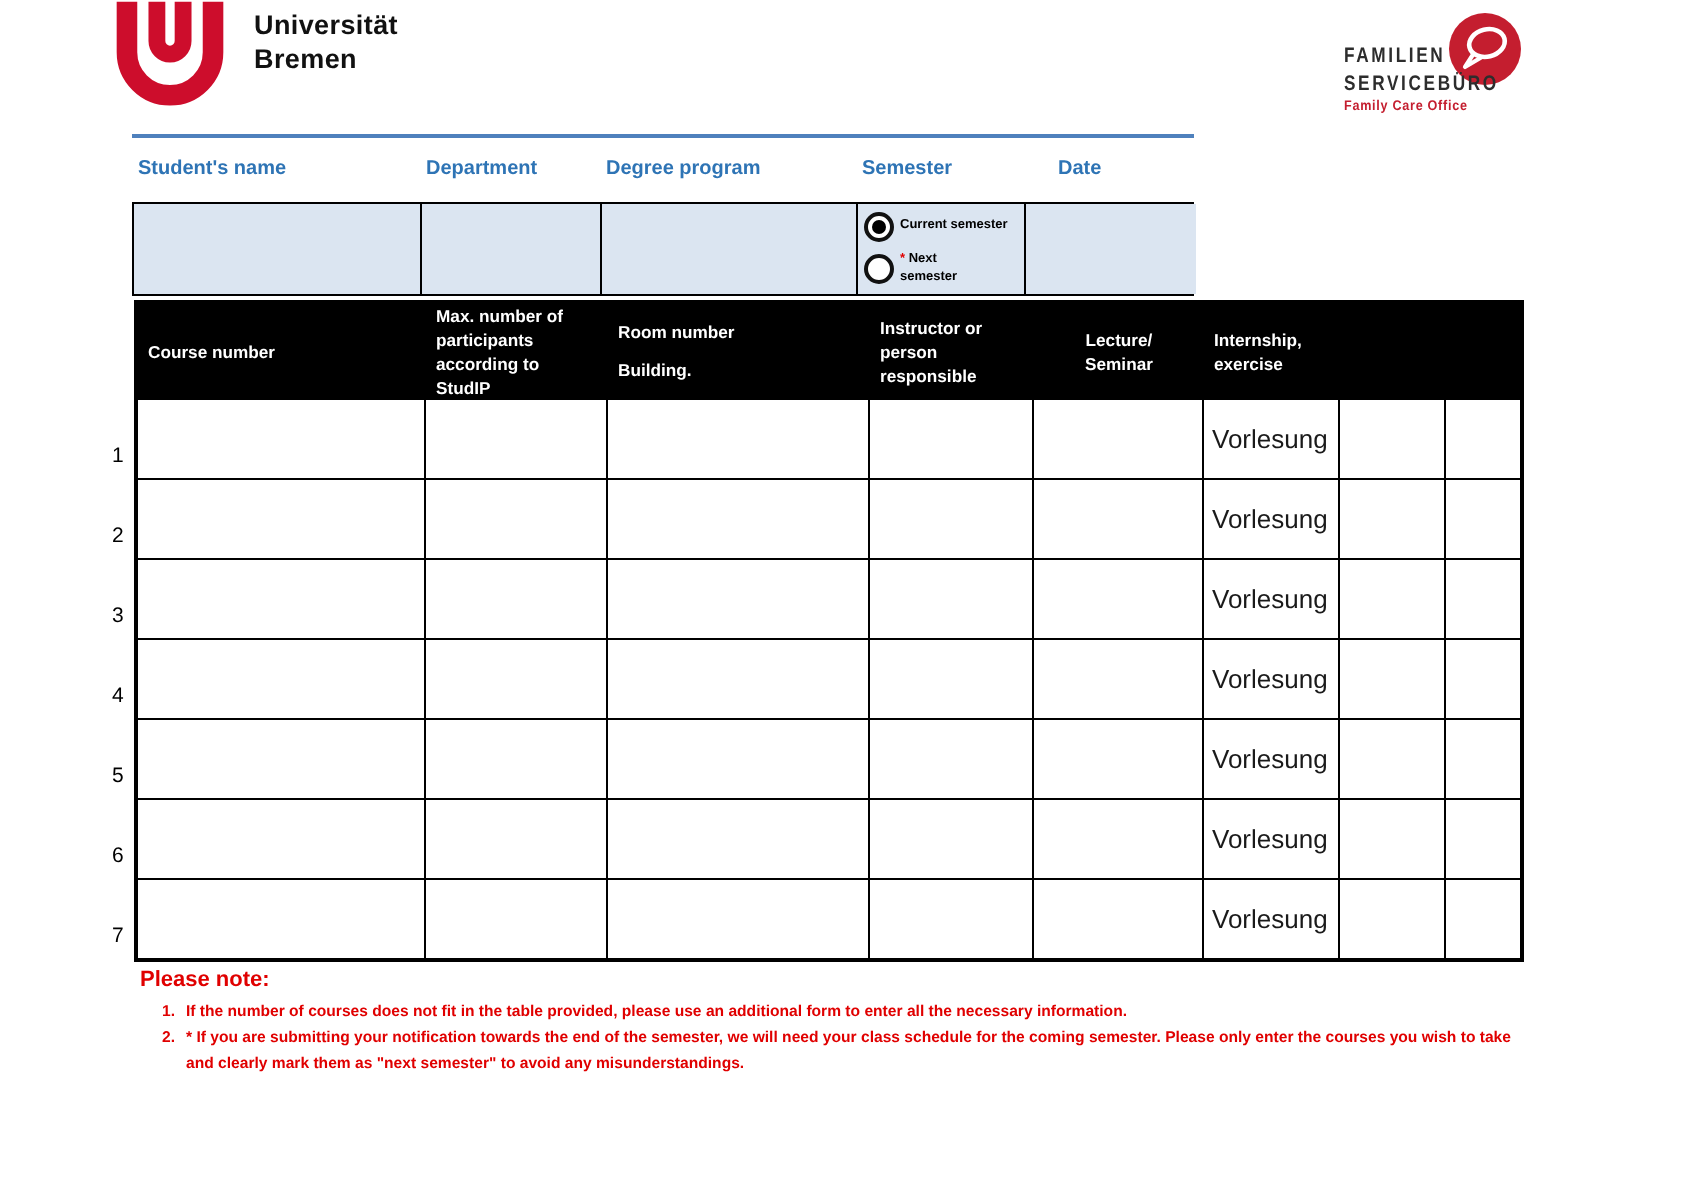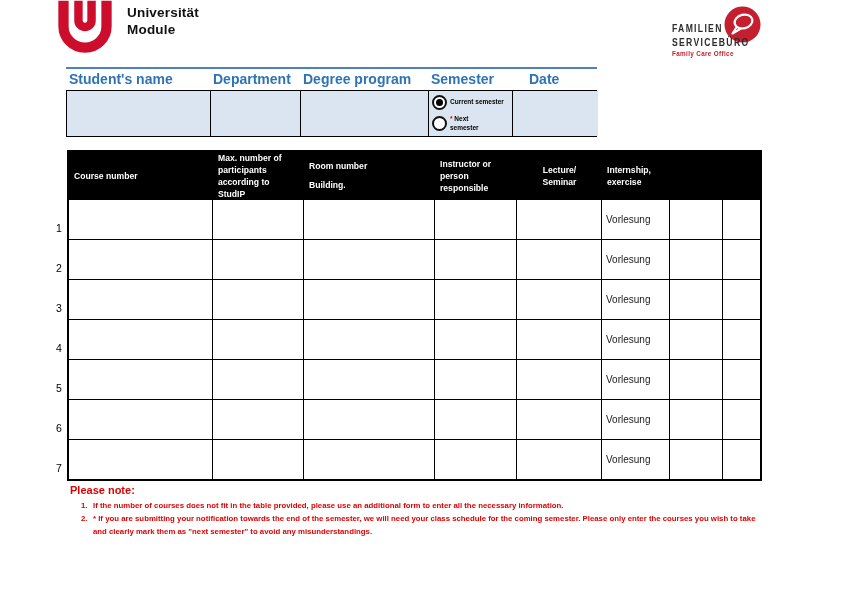--- a/index.html
+++ b/index.html
@@ -19,21 +19,21 @@
     letter-spacing:1.6px; transform:scaleX(0.82); transform-origin:0 0; white-space:nowrap; }
   .fsb-l1 { top:16px; }
   .fsb-l2 { top:30px; }
   .fsb-l3 { position:absolute; left:0; top:44px; font-size:7px; font-weight:700; color:#c41e2f;
     letter-spacing:0.4px; transform:scaleX(0.9); transform-origin:0 0; white-space:nowrap; }
 
   
   .student-info { position:absolute; left:66px; top:67px; width:531px; }
   .blue-rule { height:2px; background:#4f81bd; }
   .si-labels { display:grid; grid-template-columns:144px 90px 128px 84px 85px;
-    font-size:14px; font-weight:700; color:#2e74b5; padding:2px 0 3px 0; }
+    font-size:10px; font-weight:700; color:#2e74b5; padding:2px 0 11px 0;margin-top:8px; }
   .si-label { padding-left:3px; }
   .si-label.date { padding-left:17px; }
   .si-cells { display:grid; grid-template-columns:144px 90px 128px 84px 85px;
     height:47px; border:1.6px solid #000; }
   .si-cell { background:#dbe5f1; border-right:1.6px solid #000; }
   .si-cell:last-child { border-right:none; }
   .si-cell.semester { display:flex; flex-direction:column; justify-content:space-between; padding:4px 1px 4px 3px; }
   .radio-row { display:flex; align-items:center; gap:3px; }
   .radio { width:15px; height:15px; flex:none; background:#fff; border:2.2px solid #111;
     border-radius:50%; display:flex; align-items:center; justify-content:center; }
@@ -46,21 +46,21 @@
   
   .course-table { position:absolute; left:67px; top:150px; width:695px; border:2px solid #000; background:#fff; }
   .ct-header, .ct-row { display:grid; grid-template-columns:144px 91px 131px 82px 85px 68px 53px 41px; }
   .ct-header { height:47px; background:#000; color:#fff; font-weight:700; font-size:8.6px; }
   .ct-h { display:flex; align-items:center; padding:0 3px 0 5px; white-space:pre-line; line-height:1.4; }
   .ct-h.loose { line-height:2.2; }
   .ct-h.center { justify-content:center; text-align:center; padding:0; }
   .ct-row { height:40px; border-top:1.6px solid #000; position:relative; }
   .ct-cell { border-right:1.6px solid #000; }
   .ct-cell:last-child { border-right:none; }
-  .ct-cell.lecture { display:flex; align-items:center; padding-left:4px; font-size:10px; color:#1a1a1a; }
+  .ct-cell.lecture { display:flex; align-items:center; padding-left:4px; font-size:13px; color:#1a1a1a; }
   .row-num { position:absolute; left:-13px; bottom:5px; font-size:10.5px; color:#000; }
 
   
   .notes { position:absolute; left:70px; top:484px; width:700px; color:#e00000; font-weight:700; }
   .notes-title { font-size:11px; margin-bottom:4px; }
   .note-item { display:flex; margin-left:11px; font-size:7.8px; line-height:1.65; }
   .note-num { width:12px; flex:none; }
   .note-text { flex:1; }
 </style>
 </head>
@@ -68,21 +68,21 @@
 
 <div class="page">
 
   <div class="uni-brand">
     <svg class="uni-logo-svg" viewBox="0 0 62 58">
       <path d="M8,0 V27 A23,23 0 0 0 54,27 V0" fill="none" stroke="#cd0d2c" stroke-width="11"></path>
       <path d="M24,0 V21 A7,7 0 0 0 38,21 V0" fill="none" stroke="#cd0d2c" stroke-width="9"></path>
     </svg>
     <div class="uni-name">
       <div>Universität</div>
-      <div>Module</div>
+      <div>Bremen</div>
     </div>
   </div>
 
   <div class="fsb">
     <svg class="fsb-bubble" viewBox="0 0 37 37">
       <circle cx="18.5" cy="18.5" r="18" fill="#c41e2f"></circle>
       <ellipse cx="19.5" cy="15.5" rx="9" ry="6.8" fill="none" stroke="#fff" stroke-width="2.3" transform="rotate(-14 19.5 15.5)"></ellipse>
       <path d="M13,20.5 L8.5,27.5 L17,22.5" fill="none" stroke="#fff" stroke-width="2.1" stroke-linejoin="round"></path>
     </svg>
     <div class="fsb-l1">FAMILIEN</div>

